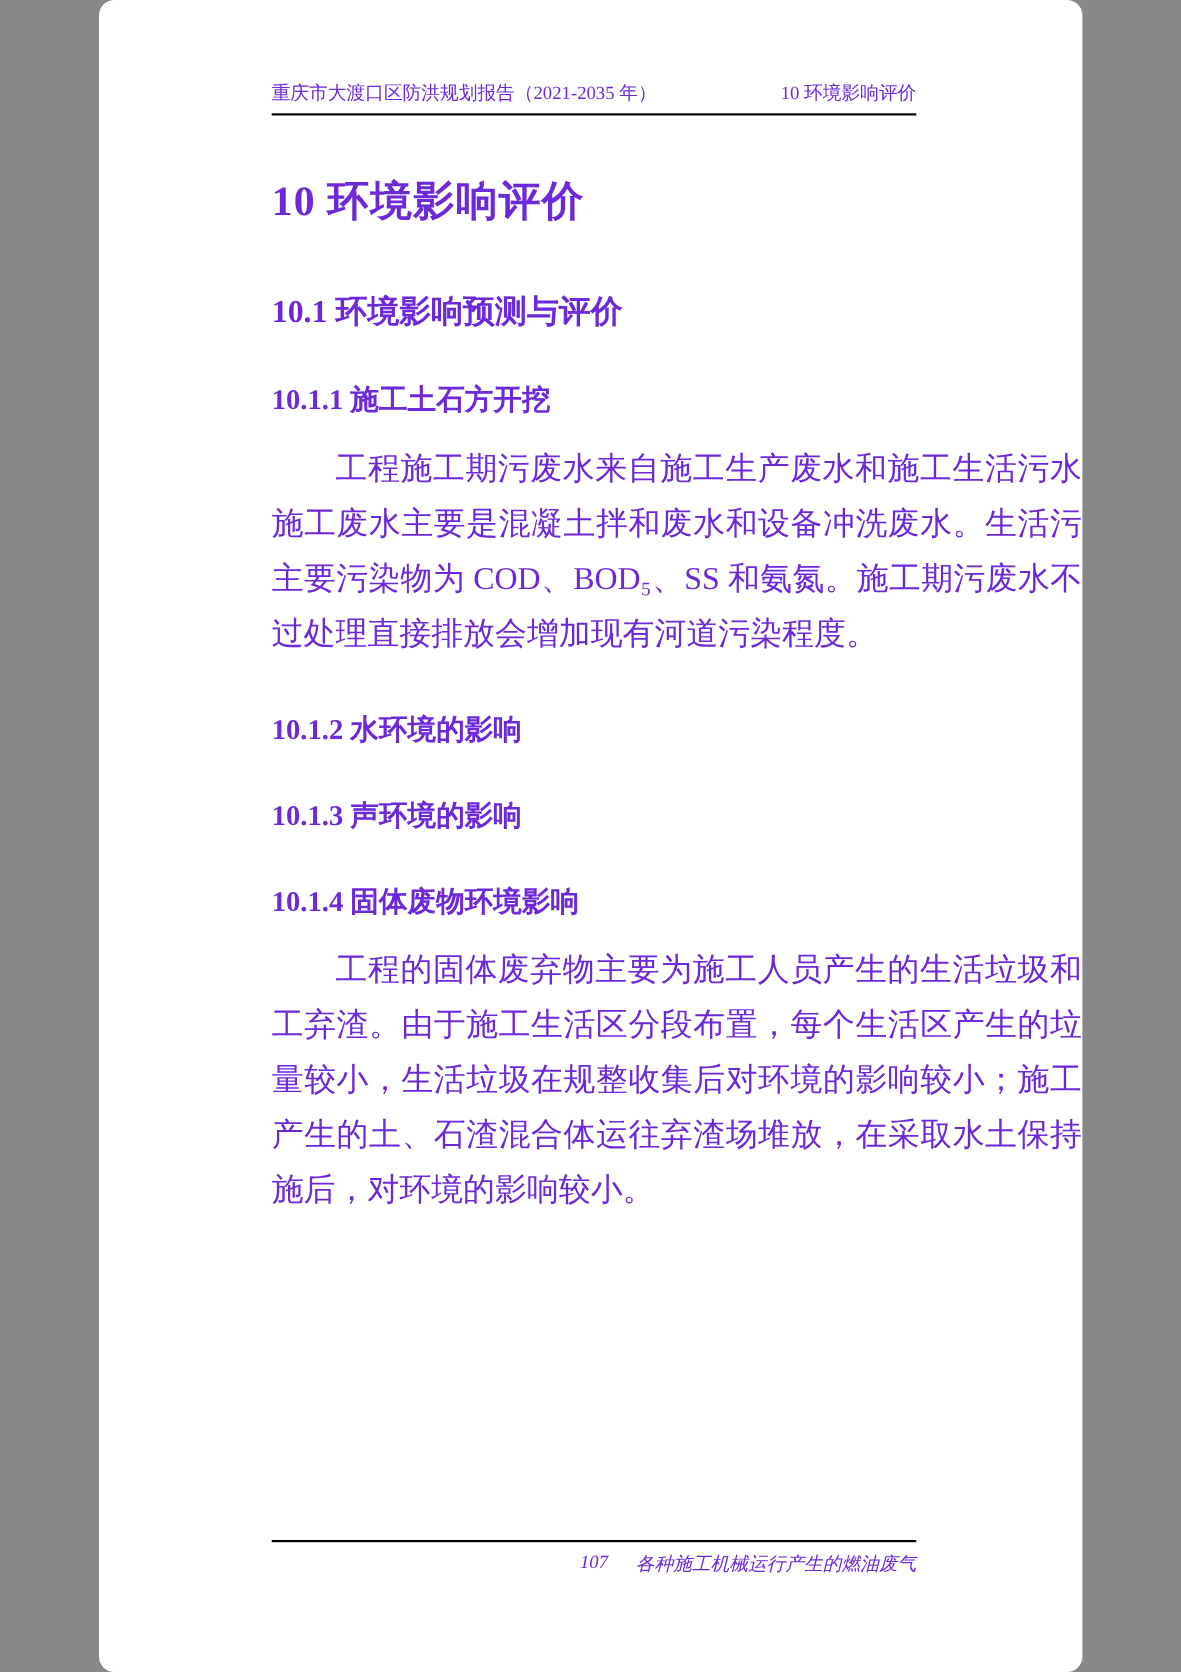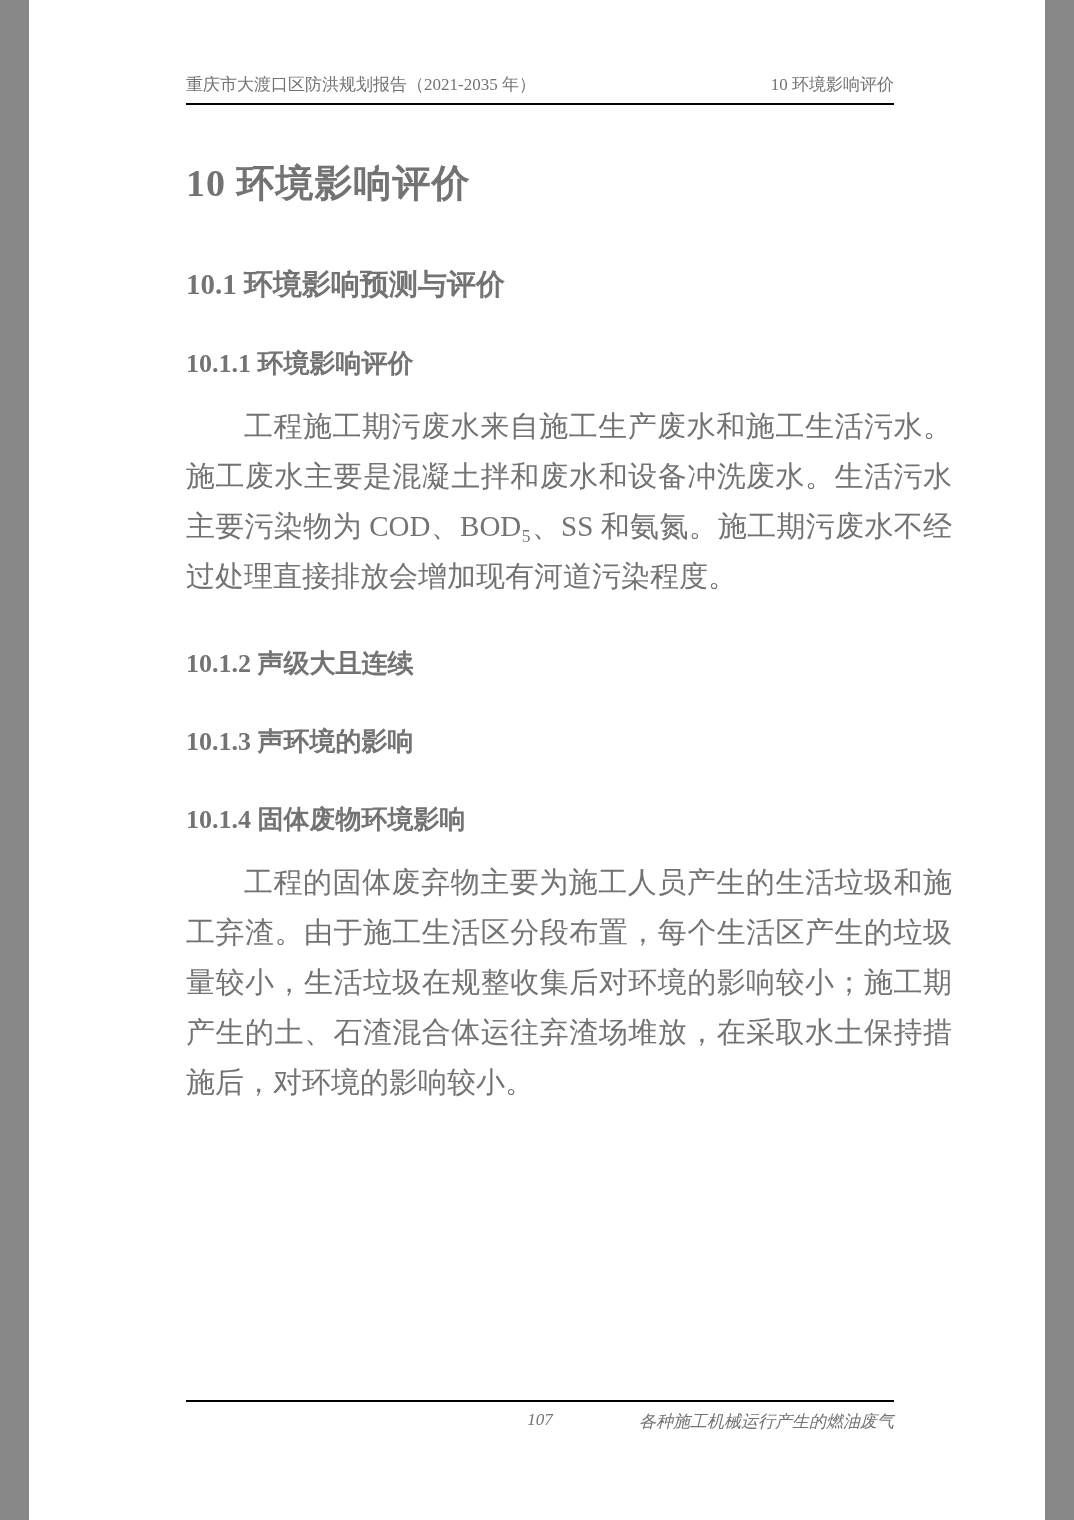--- a/index.html
+++ b/index.html
@@ -1,23 +1,24 @@
 <!DOCTYPE html>
 <html lang="zh"><head>
 <meta charset="utf-8">
 <style>
   html,body { margin:0; padding:0; background:#888; }
   .page {
     position:relative;
-    width:1016px; height:1520px;
+    width:894px; height:1520px;
     margin:0 auto;
     background:#ffffff;
     font-family:"Liberation Serif","DejaVu Serif",serif;
-    color:#737373;
+    color:#6d28d9;
     overflow:hidden;
+    border-radius:14px;
   }
   
   .page-header {
     position:absolute; top:74px; left:157px; right:151px;
     display:flex; justify-content:space-between; align-items:flex-end;
     font-size:17px; line-height:1.3;
     border-bottom:2px solid #000; padding-bottom:7px;
   }
   
   .content {
@@ -61,24 +62,24 @@
     <span>重庆市大渡口区防洪规划报告（2021-2035 年）</span>
     <span>10 环境影响评价</span>
   </div>
 
   <div class="content">
 
     <h1 class="doc-title">10  环境影响评价</h1>
 
     <h2 class="sec-heading">10.1  环境影响预测与评价</h2>
 
-    <h3 class="sub-heading">10.1.1 环境影响评价</h3>
+    <h3 class="sub-heading">10.1.1 施工土石方开挖</h3>
     <p class="body-para">工程施工期污废水来自施工生产废水和施工生活污水。施工废水主要是混凝土拌和废水和设备冲洗废水。生活污水主要污染物为 COD、BOD₅、SS 和氨氮。施工期污废水不经过处理直接排放会增加现有河道污染程度。</p>
 
-    <h3 class="sub-heading">10.1.2 声级大且连续</h3>
+    <h3 class="sub-heading">10.1.2 水环境的影响</h3>
 
     <h3 class="sub-heading">10.1.3 声环境的影响</h3>
 
     <h3 class="sub-heading">10.1.4 固体废物环境影响</h3>
     <p class="body-para">工程的固体废弃物主要为施工人员产生的生活垃圾和施工弃渣。由于施工生活区分段布置，每个生活区产生的垃圾量较小，生活垃圾在规整收集后对环境的影响较小；施工期产生的土、石渣混合体运往弃渣场堆放，在采取水土保持措施后，对环境的影响较小。</p>
 
   </div>
 
   <div class="page-footer">
     <div class="footer-row">

